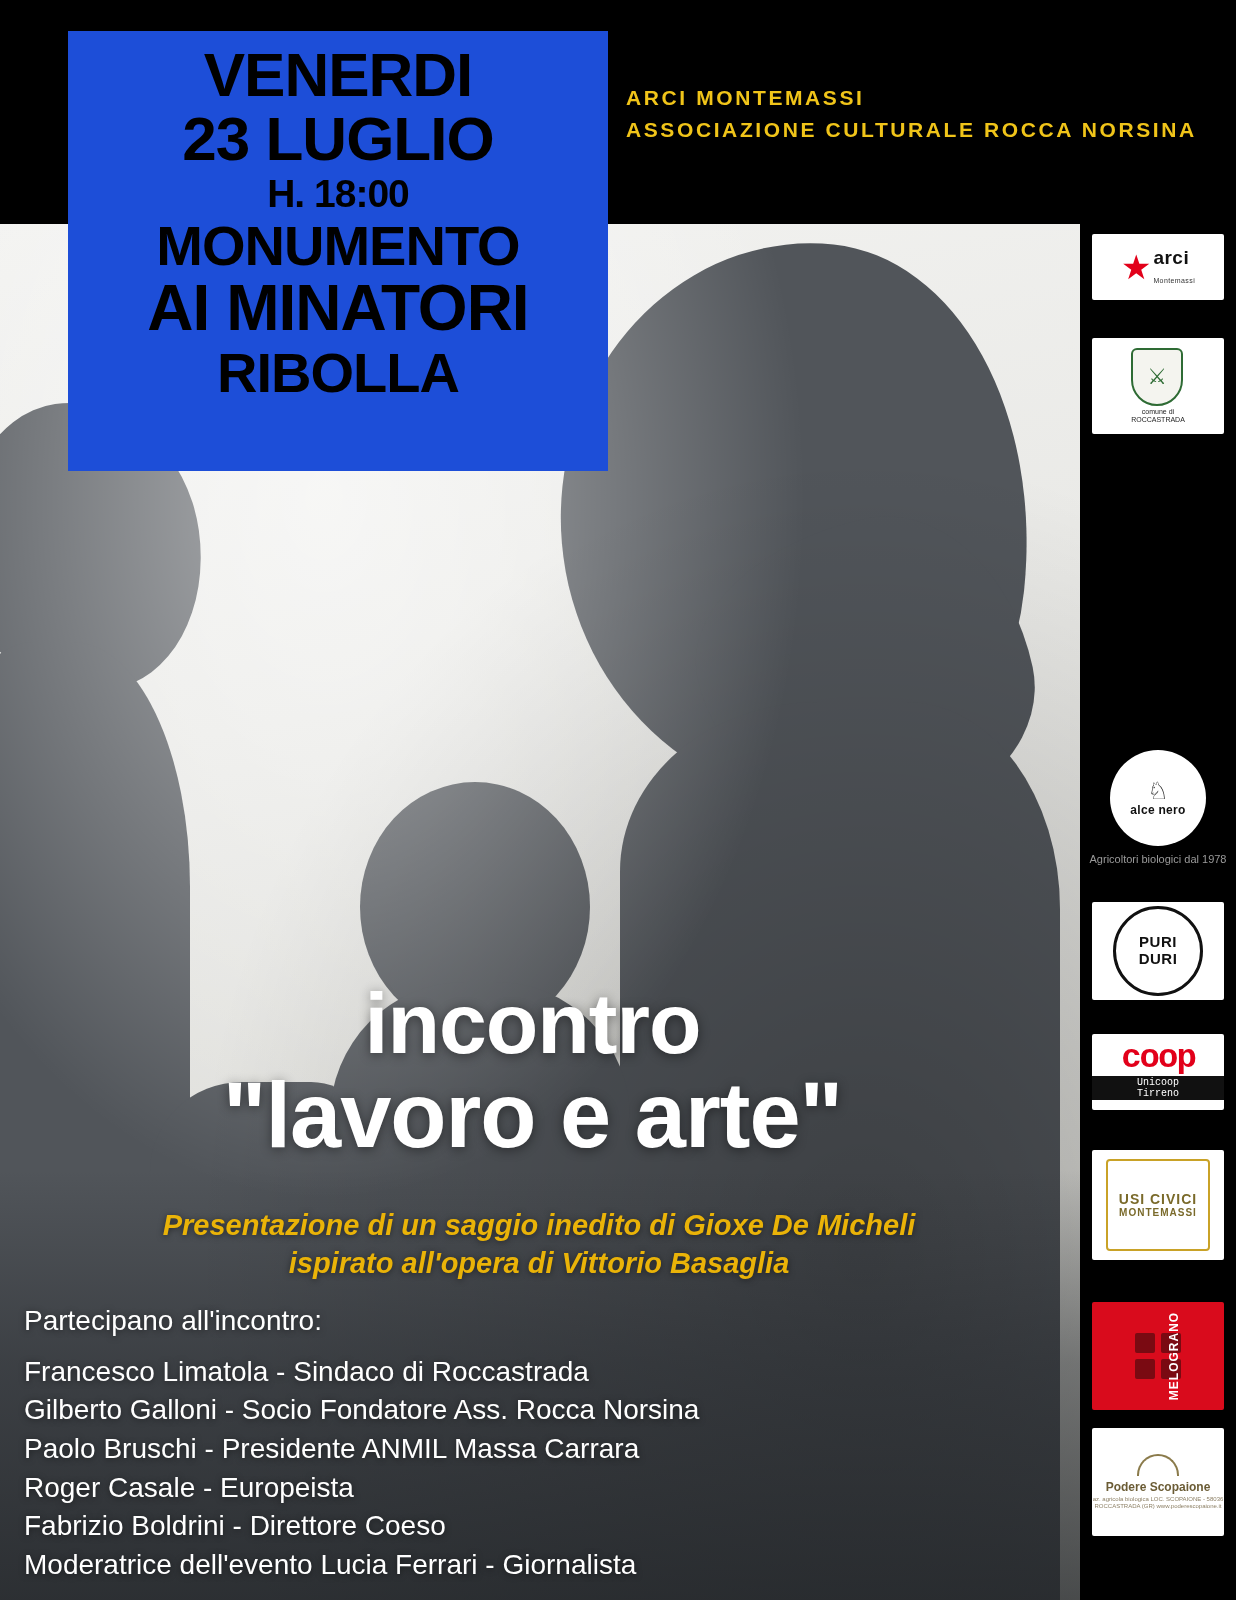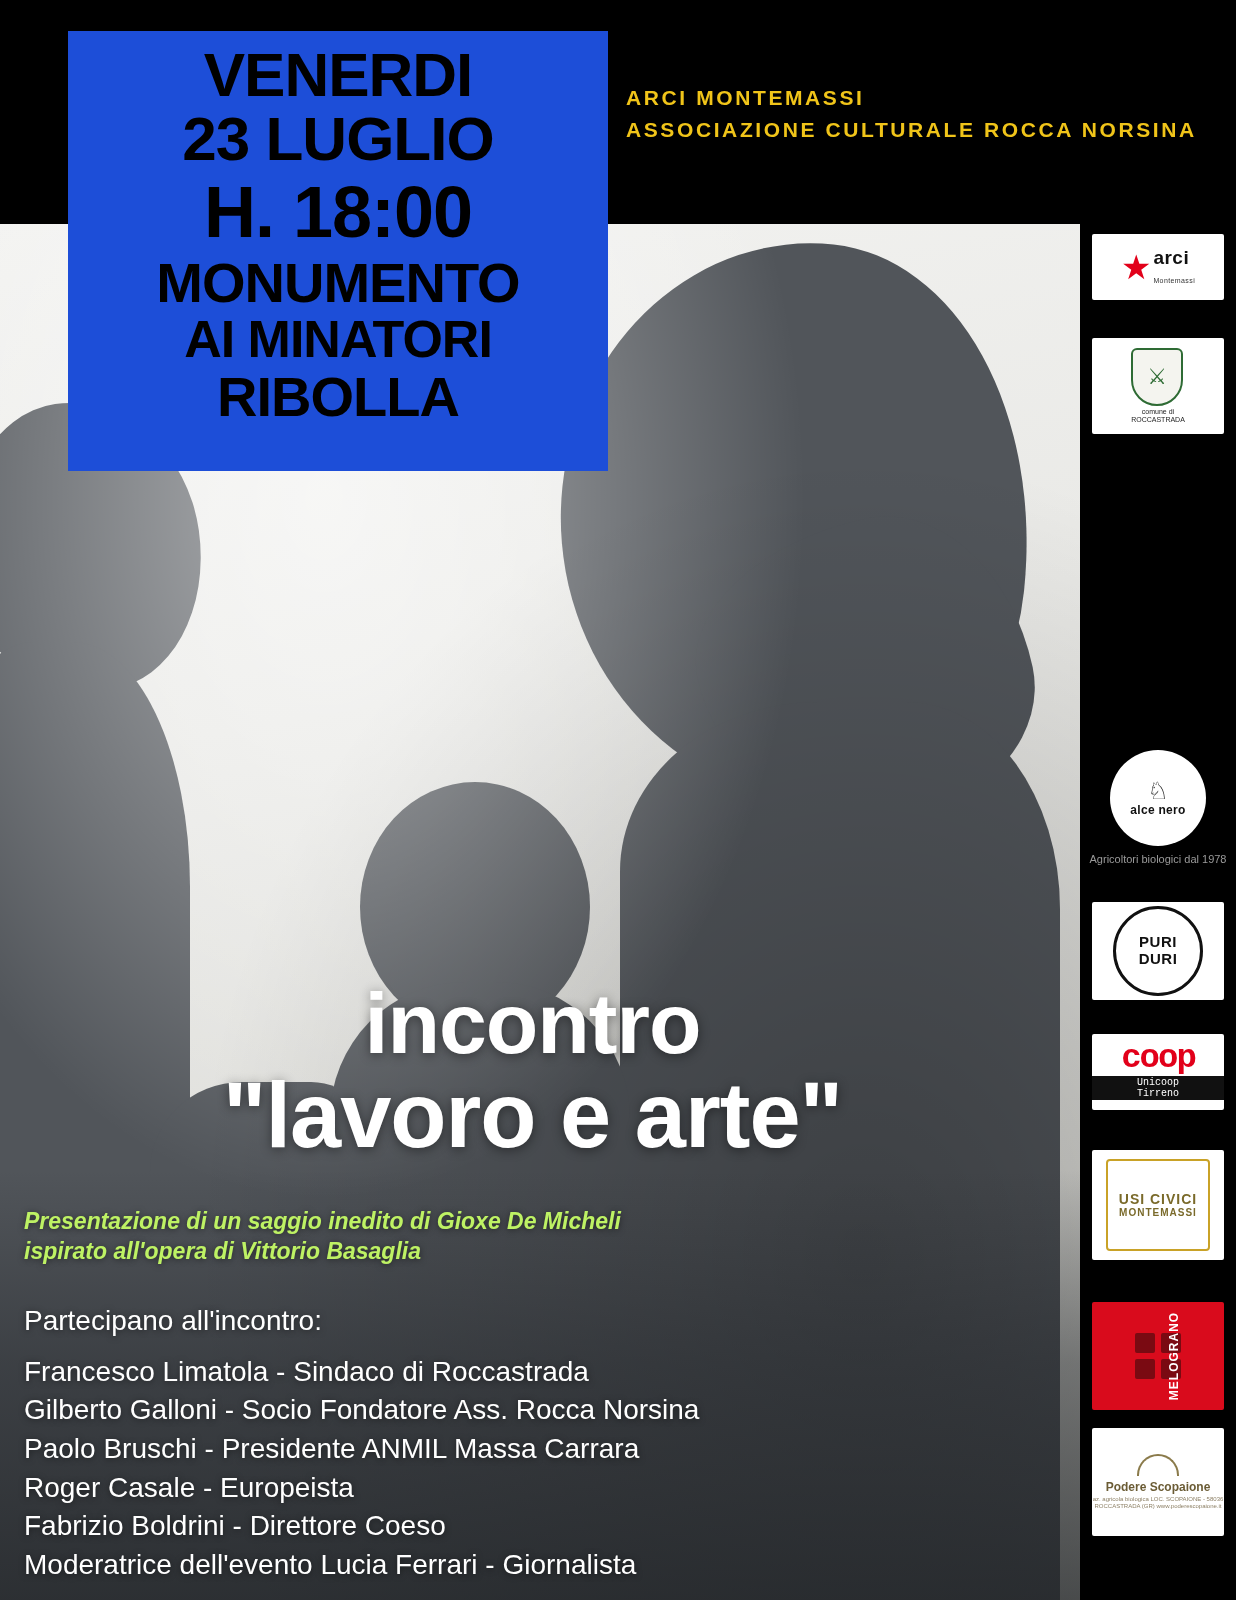--- a/index.html
+++ b/index.html
@@ -125,23 +125,23 @@
     margin-top: 31px;
   }
   .datebox .line {
     color: #000;
     font-weight: 800;
     font-family: "Liberation Sans", sans-serif;
     letter-spacing: -1px;
   }
   .d1 { font-size: 62px; line-height: 1.04; }
   .d2 { font-size: 62px; line-height: 1.04; }
-  .d3 { font-size: 72px; line-height: 1.12; }
+  .d3 { font-size: 39px; line-height: 1.12; }
   .d4 { font-size: 56px; line-height: 1.06; }
-  .d5 { font-size: 52px; line-height: 1.06; }
+  .d5 { font-size: 64px; line-height: 1.06; }
   .d6 { font-size: 56px; line-height: 1.06; }
 
   
   .rail {
     position: absolute; right: 0; top: 222px;
     width: 156px; height: 1378px;
     background: #000;
   }
   .logo {
     position: absolute;
@@ -222,26 +222,27 @@
     text-shadow: 0 2px 12px rgba(0,0,0,.45);
   }
   .hl1 { font-size: 86px; line-height: 1.0; letter-spacing: -1px; }
   .hl2 { font-size: 92px; line-height: 1.08; letter-spacing: -1px; }
 
   
   .subtitle {
     position: absolute;
     left: 24px; top: 1206px;
     width: 1030px;
-    color: #bef264;
+    color: #eab308;
     font-style: italic;
     font-weight: 700;
-    font-size: 23px;
+    font-size: 29px;
     line-height: 1.32;
     text-shadow: 0 1px 6px rgba(0,0,0,.5);
+    text-align: center;
   }
 
   
   .participants {
     position: absolute;
     left: 24px; top: 1302px;
     width: 1030px;
     color: #fff;
     font-size: 28px;
     line-height: 1.38;

